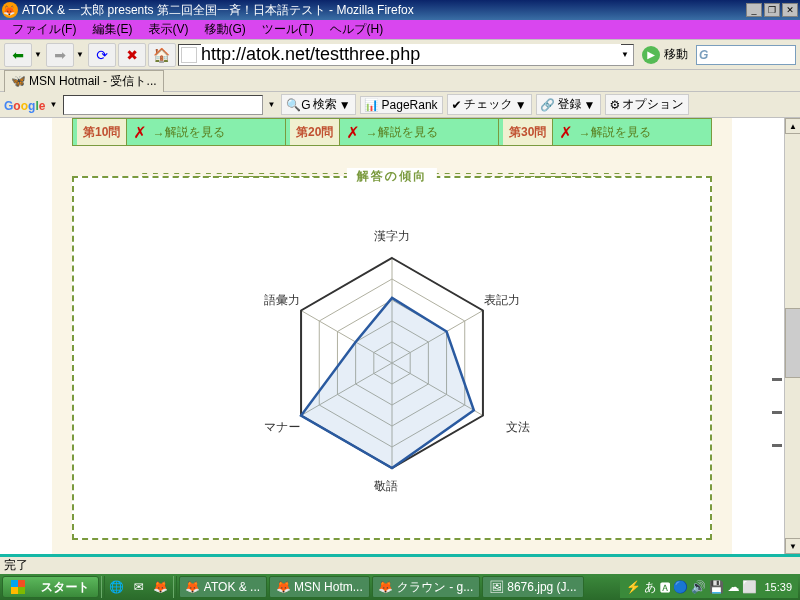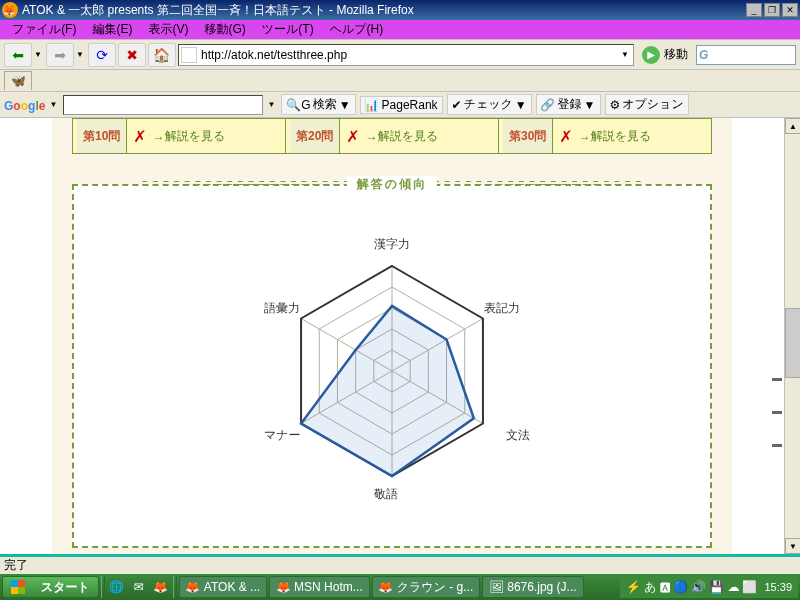--- a/index.html
+++ b/index.html
@@ -13,21 +13,21 @@
 .toolbar{height:30px;background:#ece9d8;display:flex;align-items:center;padding:0 4px;border-bottom:1px solid #c0c0c0;gap:2px}
 .navbtn{width:28px;height:24px;border:1px solid #ccc;background:#f0f0f0;border-radius:2px;display:flex;align-items:center;justify-content:center;font-size:14px}
 .navbtn.back{color:#008000}
 .navbtn.fwd{color:#999}
 .navbtn.stop{color:#c00}
 .navbtn.reload{color:#00f}
 .navbtn.home{color:#f90}
 .drop{width:10px;font-size:8px;color:#000}
 .urlbar{flex:1;height:22px;border:1px inset #999;background:#fff;display:flex;align-items:center;padding:0 2px}
 .urlbar .pageico{width:16px;height:16px;background:#fff;border:1px solid #ccc;margin-right:4px}
-.urlbar input{flex:1;border:none;outline:none;font-size:12px}
+.urlbar input{flex:1;border:none;outline:none;font-size:18px}
 .gobtn{display:flex;align-items:center;gap:4px;padding:0 6px}
 .gobtn .gico{width:18px;height:18px;background:#5b5;border-radius:50%;display:flex;align-items:center;justify-content:center;color:#fff;font-size:10px}
 .searchbox{width:100px;height:20px;border:1px solid #7a9ebd;background:#fff;display:flex;align-items:center;padding:0 2px}
 .searchbox .sico{color:#7a9ebd;font-weight:bold;font-style:italic}
 .tabbar{height:22px;background:#ece9d8;display:flex;align-items:center;padding:0 4px;border-bottom:1px solid #c0c0c0}
 .tab{display:flex;align-items:center;gap:4px;padding:2px 6px;border:1px solid #aca899;border-bottom:none;background:#ece9d8}
 .tab .ico{width:14px;height:14px;display:inline-block}
 .googlebar{height:26px;background:#ece9d8;display:flex;align-items:center;padding:0 4px;border-bottom:1px solid #c0c0c0;gap:4px}
 .googlebar .glogo span:nth-child(1){color:#4285f4}
 .googlebar .glogo span:nth-child(2){color:#ea4335}
@@ -40,21 +40,21 @@
 .gbtn{display:flex;align-items:center;gap:2px;padding:1px 4px;border:1px solid #ccc;background:#f5f5f5}
 .content{position:absolute;top:118px;left:0;right:16px;bottom:46px;background:#fff;overflow:hidden}
 .scrollbar{position:absolute;top:118px;right:0;width:16px;bottom:46px;background:#ece9d8;border-left:1px solid #c0c0c0}
 .scrollbar .sbtn{width:16px;height:16px;background:#ece9d8;border:1px solid #aca899;position:absolute;left:0;display:flex;align-items:center;justify-content:center;font-size:8px}
 .scrollbar .up{top:0}
 .scrollbar .down{bottom:0}
 .scrollbar .thumb{position:absolute;left:0;width:16px;top:190px;height:70px;background:#ccc;border:1px solid #aca899}
 .scrollmarks{position:absolute;right:2px;top:260px}
 .scrollmarks div{width:10px;height:3px;background:#666;margin-bottom:30px}
 .page{background:#faf5e6;padding:0 20px 20px 20px;width:680px;margin:0 auto}
-.qrow{border:1px solid #7a9a3e;background:#fef9c3;height:36px;display:flex;align-items:center}
+.qrow{border:1px solid #7a9a3e;background:#86efac;height:28px;display:flex;align-items:center}
 .qrow .qcell{flex:1;display:flex;align-items:center;border-right:1px solid #7a9a3e;height:100%;padding:0 4px}
 .qrow .qcell:last-child{border-right:none}
 .qlabel{background:#f0f0d0;color:#c05030;font-weight:bold;padding:2px 6px;border-right:1px solid #7a9a3e;height:100%;display:flex;align-items:center}
 .qcell .x{color:#c00;font-size:16px;margin:0 6px}
 .qcell .link{color:#5a8020}
 .chartbox{border:2px dashed #7a9a3e;margin-top:30px;padding:20px;position:relative;background:#fff}
 .chartbox .ctitle{position:absolute;top:-10px;left:50%;transform:translateX(-50%);background:#fff;padding:0 10px;color:#7a9a3e;font-weight:bold;letter-spacing:2px}
 .dashline{position:absolute;top:-8px;left:10px;right:10px;text-align:center;color:#7a9a3e;letter-spacing:1px;font-size:10px}
 .radar{width:360px;height:280px;margin:20px auto;position:relative}
 .radar .lbl{position:absolute;color:#333;font-size:12px;white-space:nowrap}
@@ -107,20 +107,21 @@
     <span>移動</span>
   </div>
   <div class="searchbox">
     <span class="sico">G</span>
   </div>
 </div>
 
 <div class="tabbar">
   <div class="tab">
     <span class="ico">🦋</span>
+    <span>MSN Hotmail - 受信ト...</span>
   </div>
 </div>
 
 <div class="googlebar">
   <span class="glogo"><span>G</span><span>o</span><span>o</span><span>g</span><span>l</span><span>e</span></span>
   <span class="drop">▼</span>
   <input class="gsearch" style="">
   <span class="drop">▼</span>
   <div class="gbtn">🔍G <span>検索</span> ▼</div>
   <div class="gbtn">📊 <span>PageRank</span></div>

